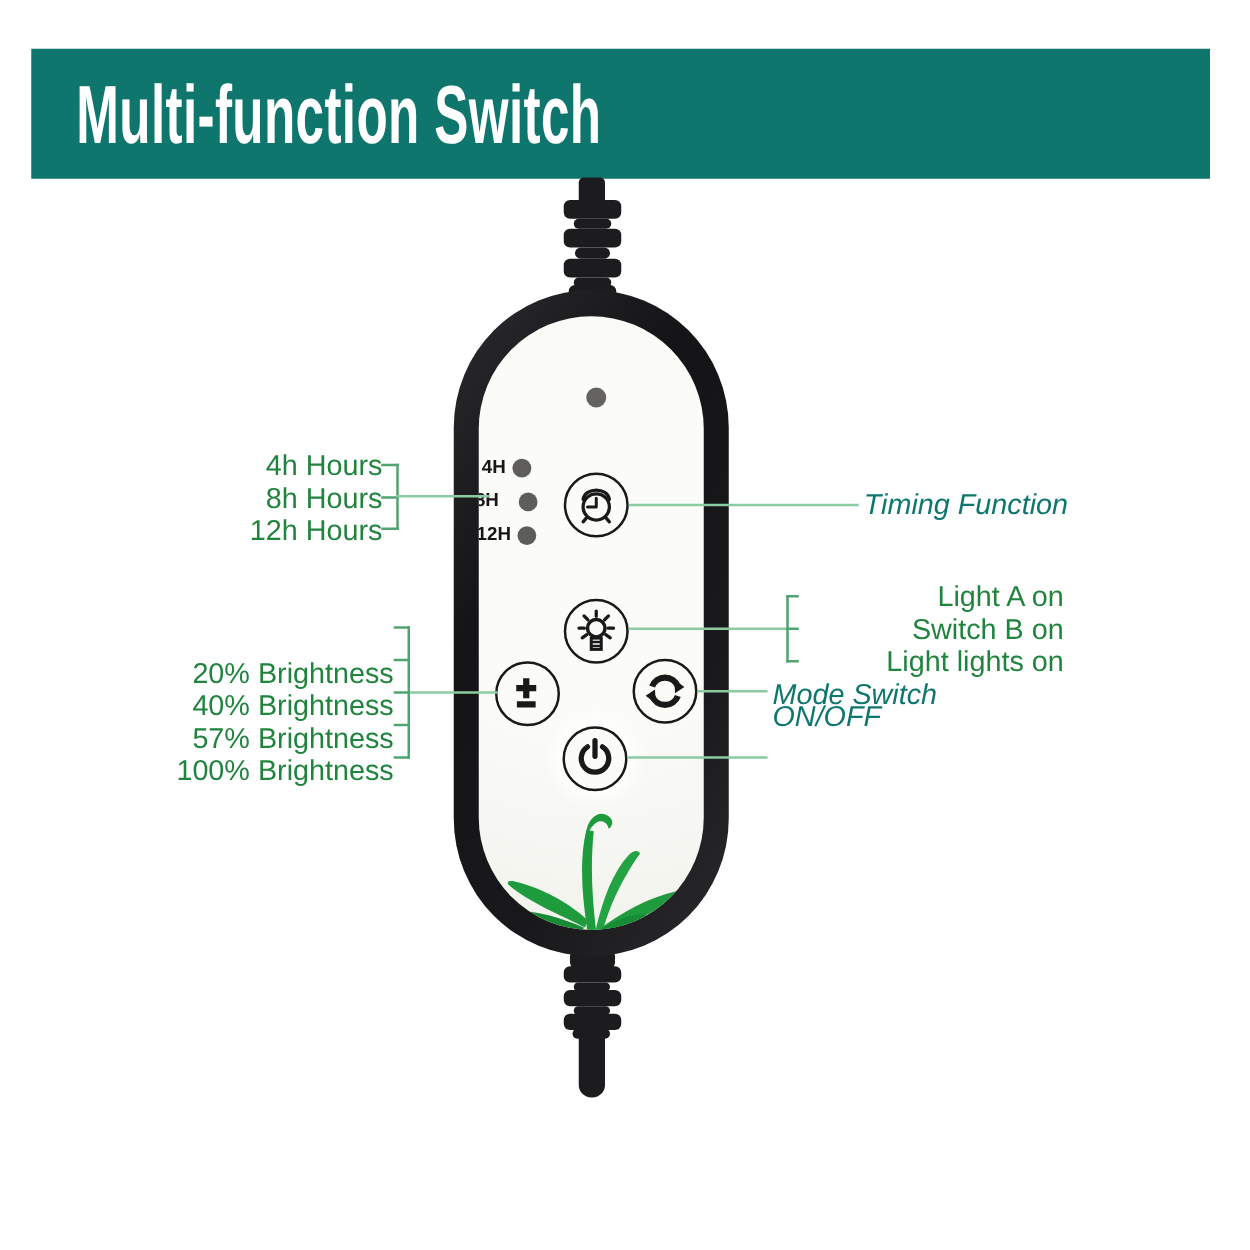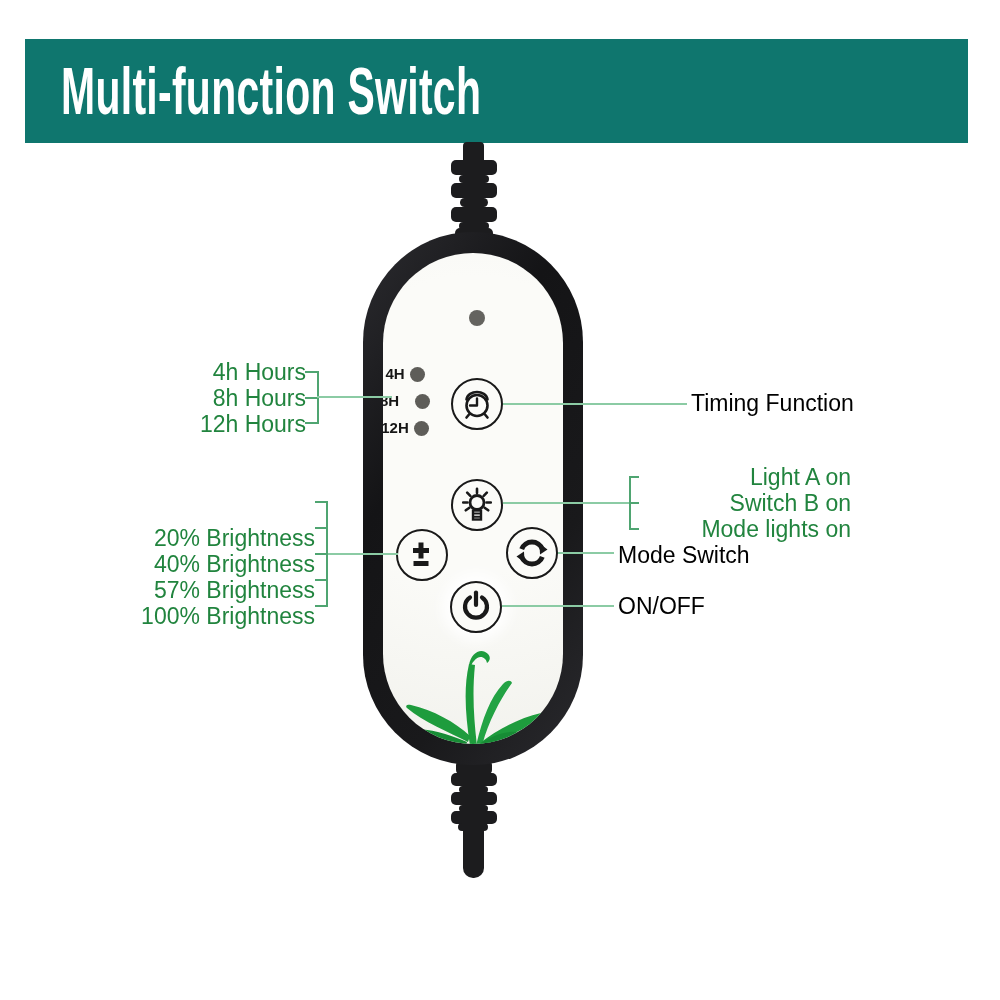--- a/index.html
+++ b/index.html
@@ -29,21 +29,21 @@
   .led-label{font-size:15px;font-weight:bold;color:#161616;line-height:18px;white-space:nowrap;}
   .led-dot{width:15px;height:15px;border-radius:50%;background:#5e5d59;flex:0 0 auto;}
 
   .ctl{position:absolute;width:52px;height:52px;border-radius:50%;box-sizing:border-box;
        border:2.5px solid #191919;background:#fbfbf8;display:flex;align-items:center;justify-content:center;
        padding:0;cursor:pointer;}
   .ctl svg{display:block;}
   .ctl-power{box-shadow:0 0 14px 8px rgba(255,255,255,0.95);}
 
   
-  .green-label{position:absolute;color:#000000;font-size:23px;line-height:26px;white-space:nowrap;z-index:30;}
+  .green-label{position:absolute;color:#0f766e;font-size:23px;line-height:26px;white-space:nowrap;z-index:30;font-style:italic;}
   .label-col{position:absolute;color:#21843e;font-size:23px;line-height:26px;z-index:30;text-align:right;}
   .label-col.right-align{text-align:right;}
   .line{position:absolute;height:2px;background:#8bcba4;z-index:20;}
   .bracket-v{position:absolute;width:2px;background:#4fa571;z-index:20;}
   .bracket-t{position:absolute;height:2px;background:#4fa571;z-index:20;}
 </style>
 </head>
 <body>
 
 <div class="stage">
@@ -187,22 +187,22 @@
   <div class="green-label" style="left:691px;top:390px;">Timing Function</div>
 
   <div class="line" style="left:503px;top:502px;width:127px;"></div>
   <div class="bracket-v" style="left:629px;top:476px;height:54px;"></div>
   <div class="bracket-t" style="left:629px;top:476px;width:10px;"></div>
   <div class="bracket-t" style="left:629px;top:502px;width:10px;"></div>
   <div class="bracket-t" style="left:629px;top:528px;width:10px;"></div>
   <div class="label-col" style="left:641px;top:464px;width:210px;">
     <div>Light A on</div>
     <div>Switch B on</div>
-    <div>Mode lights on</div>
+    <div>Light lights on</div>
   </div>
 
   <div class="line" style="left:558px;top:552px;width:56px;"></div>
   <div class="green-label" style="left:618px;top:542px;">Mode Switch</div>
 
   <div class="line" style="left:502px;top:605px;width:112px;"></div>
-  <div class="green-label" style="left:618px;top:593px;">ON/OFF</div>
+  <div class="green-label" style="left:618px;top:560px;">ON/OFF</div>
 
 </div>
 
 </body></html>

